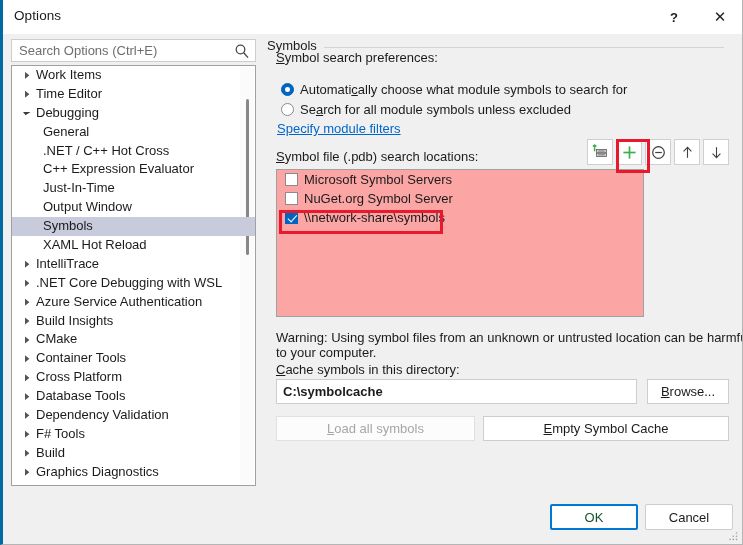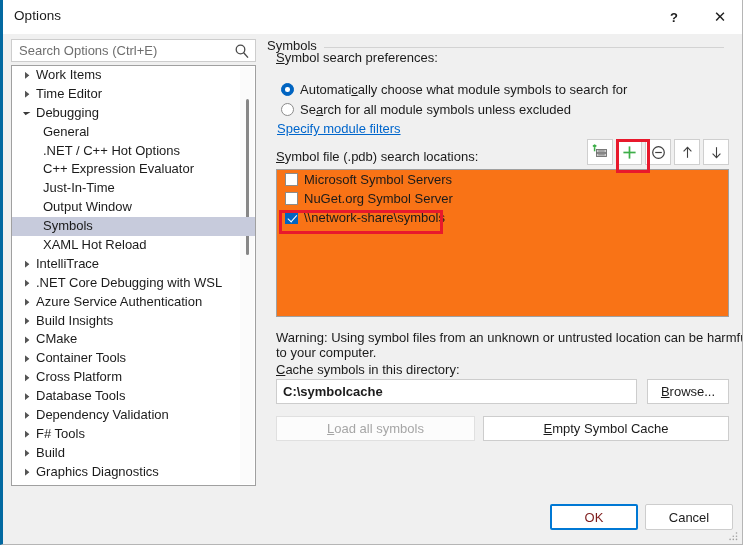--- a/index.html
+++ b/index.html
@@ -200,22 +200,22 @@
     width: 34px; height: 34px;
     border: 3px solid #e8192c;
     box-sizing: border-box;
     pointer-events: none;
     z-index: 20;
   }
 
   
   #loc-list {
     position: absolute; left: 9px; top: 133px;
-    width: 453px; height: 148px;
-    background: #f97316;
+    width: 368px; height: 148px;
+    background: #fca5a5;
     border: 1px solid #a0a0a0;
     box-sizing: border-box;
     overflow: hidden;
   }
   .loc-row {
     position: relative;
     height: 19px;
     line-height: 19px;
     font-size: 13px;
     color: #1b1b1b;
@@ -305,21 +305,21 @@
 
   
   #ok-btn {
     position: absolute; left: 547px; top: 504px;
     width: 88px; height: 26px;
     background: #ffffff;
     border: 2px solid #0078d4;
     border-radius: 2px;
     box-sizing: border-box;
     display: flex; align-items: center; justify-content: center;
-    font-size: 13px; color: #7f1d1d;
+    font-size: 13px; color: #14532d;
     cursor: default;
   }
   #cancel-btn {
     position: absolute; left: 642px; top: 504px;
     width: 88px; height: 26px;
     background: #ffffff;
     border: 1px solid #cdcdcd;
     border-radius: 2px;
     box-sizing: border-box;
     display: flex; align-items: center; justify-content: center;
@@ -362,21 +362,21 @@
         <div class="tree-item"><span class="tw lvl1">
             <span class="arrow-collapsed"></span>
           </span><span class="tlabel">Work Items</span></div>
         <div class="tree-item"><span class="tw lvl1">
             <span class="arrow-collapsed"></span>
           </span><span class="tlabel">Time Editor</span></div>
         <div class="tree-item"><span class="tw lvl1">
             <span class="arrow-expanded"></span>
           </span><span class="tlabel">Debugging</span></div>
         <div class="tree-item"><span class="tlabel child">General</span></div>
-        <div class="tree-item"><span class="tlabel child">.NET / C++ Hot Options</span></div>
+        <div class="tree-item"><span class="tlabel child">.NET / C++ Hot Cross</span></div>
         <div class="tree-item"><span class="tlabel child">C++ Expression Evaluator</span></div>
         <div class="tree-item"><span class="tlabel child">Just-In-Time</span></div>
         <div class="tree-item"><span class="tlabel child">Output Window</span></div>
         <div class="tree-item selected"><span class="tlabel child">Symbols</span></div>
         <div class="tree-item"><span class="tlabel child">XAML Hot Reload</span></div>
         <div class="tree-item"><span class="tw lvl1">
             <span class="arrow-collapsed"></span>
           </span><span class="tlabel">IntelliTrace</span></div>
         <div class="tree-item"><span class="tw lvl1">
             <span class="arrow-collapsed"></span>

